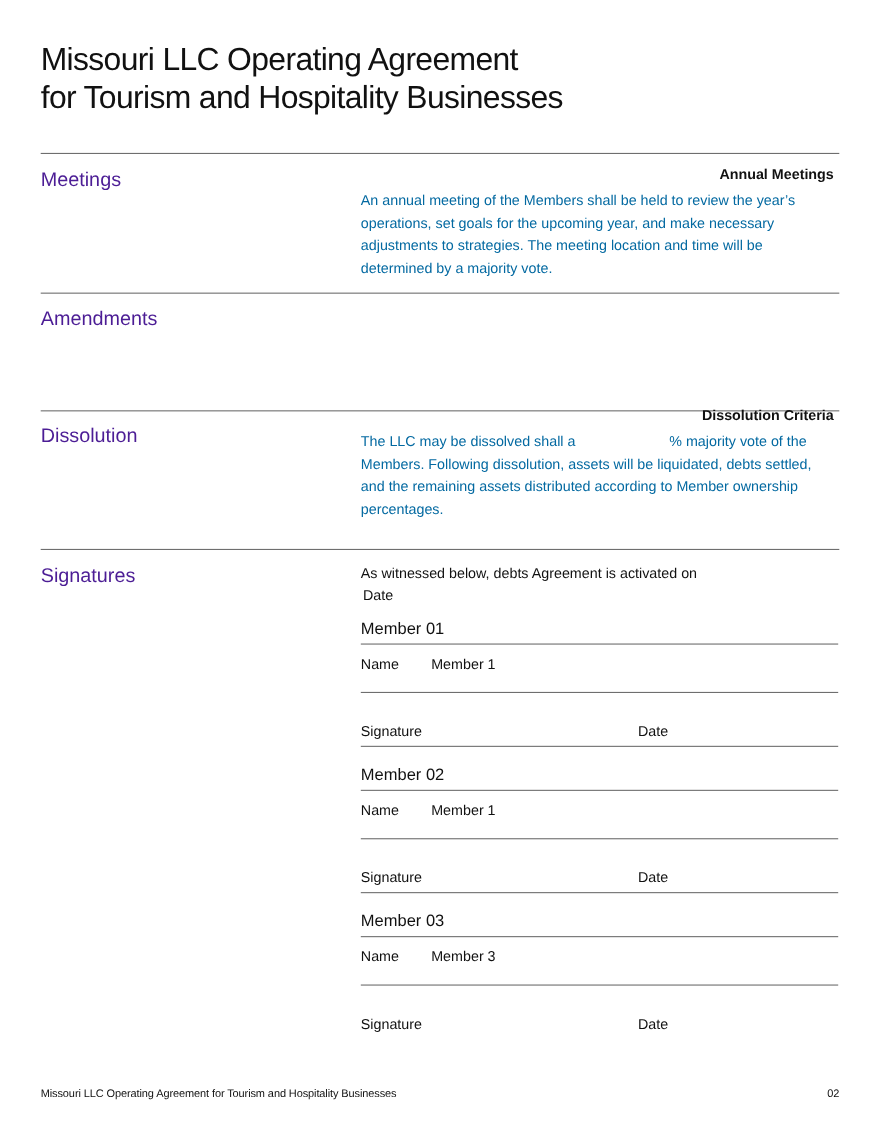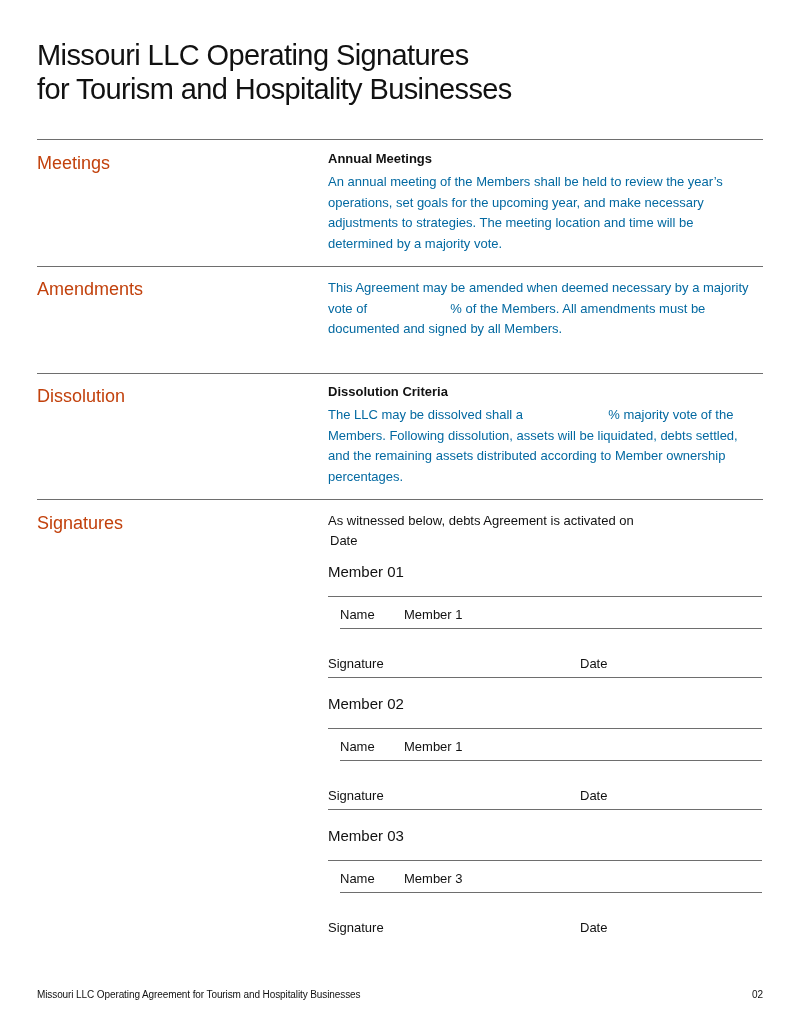--- a/index.html
+++ b/index.html
@@ -7,71 +7,70 @@
     width: 800px; height: 1035px; position: relative; overflow: hidden;
     font-family: "Liberation Sans", sans-serif; color: #111111;
   }
   .title {
     position: absolute; left: 37px; top: 38px; width: 720px;
     font-size: 29px; line-height: 34px; font-weight: normal; letter-spacing: -0.6px;
     margin: 0; color: #111;
   }
   .rule { position: absolute; left: 37px; right: 37px; height: 0; border-top: 1.5px solid #6e6e6e; }
   .section-label {
-    position: absolute; left: 37px; font-size: 18px; line-height: 22px; color: #c2410c;
+    position: absolute; left: 37px; font-size: 18px; line-height: 22px; color: #4c1d95;
   }
   .section-body { position: absolute; left: 328px; width: 430px; }
-  .sub-heading { font-size: 13px; font-weight: bold; line-height: 16px; margin: 0 0 5px 0; color: #111; }
+  .sub-heading { font-size: 13px; font-weight: bold; line-height: 16px; margin: 0 0 5px 0; color: #111; text-align: right; }
   .para { font-size: 13px; line-height: 20.5px; margin: 0; color: #0369a1; }
   .blank { display: inline-block; width: 76px; }
   .blank-sm { display: inline-block; width: 78px; }
 
   .sig { position: absolute; left: 328px; width: 434px; }
   .sig .intro { font-size: 13px; line-height: 20px; }
   .sig .date-line { font-size: 13px; line-height: 20px; padding-left: 2px; margin-top: 0; }
   .member { position: relative; }
   .member-title {
-    font-size: 15px; line-height: 20px; padding-bottom: 14px;
+    font-size: 15px; line-height: 20px; padding-bottom: 3px;
     border-bottom: 1.5px solid #6e6e6e;
   }
   .field-row {
     font-size: 13px; line-height: 16px; display: flex; position: relative;
   }
-  .name-row { padding: 10px 0 5px 0; border-bottom: 1.5px solid #6e6e6e; margin-left: 12px; }
+  .name-row { padding: 10px 0 17px 0; border-bottom: 1.5px solid #6e6e6e; }
   .name-row .lbl { width: 64px; }
   .sig-row { padding: 27px 0 5px 0; }
   .sig-row.lined { border-bottom: 1.5px solid #6e6e6e; }
   .sig-row .lbl { width: 252px; }
 
   .footer { position: absolute; left: 37px; right: 37px; top: 988px; font-size: 10px; line-height: 14px; display: flex; justify-content: space-between; color: #111; letter-spacing: -0.1px; }
 </style>
 </head>
 <body>
 
 <h1 class="title">
-  <span>Missouri LLC Operating Signatures</span><br>
+  <span>Missouri LLC Operating Agreement</span><br>
   <span>for Tourism and Hospitality Businesses</span>
 </h1>
 
 <div class="rule" style="top:139px"></div>
 <div class="section-label" style="top:152px">Meetings</div>
 <div class="section-body" style="top:151px">
   <p class="sub-heading">Annual Meetings</p>
   <p class="para">An annual meeting of the Members shall be held to review the year’s operations, set goals for the upcoming year, and make necessary adjustments to strategies. The meeting location and time will be determined by a majority vote.</p>
 </div>
 
 <div class="rule" style="top:266px"></div>
 <div class="section-label" style="top:278px">Amendments</div>
 <div class="section-body" style="top:278px">
-  <p class="para"><span>This Agreement may be amended when deemed necessary by a majority vote of</span> <span class="blank"></span> <span>% of the Members. All amendments must be documented and signed by all Members.</span></p>
 </div>
 
 <div class="rule" style="top:373px"></div>
 <div class="section-label" style="top:385px">Dissolution</div>
-<div class="section-body" style="top:384px">
+<div class="section-body" style="top:370px">
   <p class="sub-heading">Dissolution Criteria</p>
   <p class="para"><span>The LLC may be dissolved shall a</span> <span class="blank-sm"></span> <span>% majority vote of the Members. Following dissolution, assets will be liquidated, debts settled, and the remaining assets distributed according to Member ownership percentages.</span></p>
 </div>
 
 <div class="rule" style="top:499px"></div>
 <div class="section-label" style="top:512px">Signatures</div>
 <div class="sig" style="top:511px">
   <div class="intro">As witnessed below, debts Agreement is activated on</div>
   <div class="date-line">Date</div>
 

